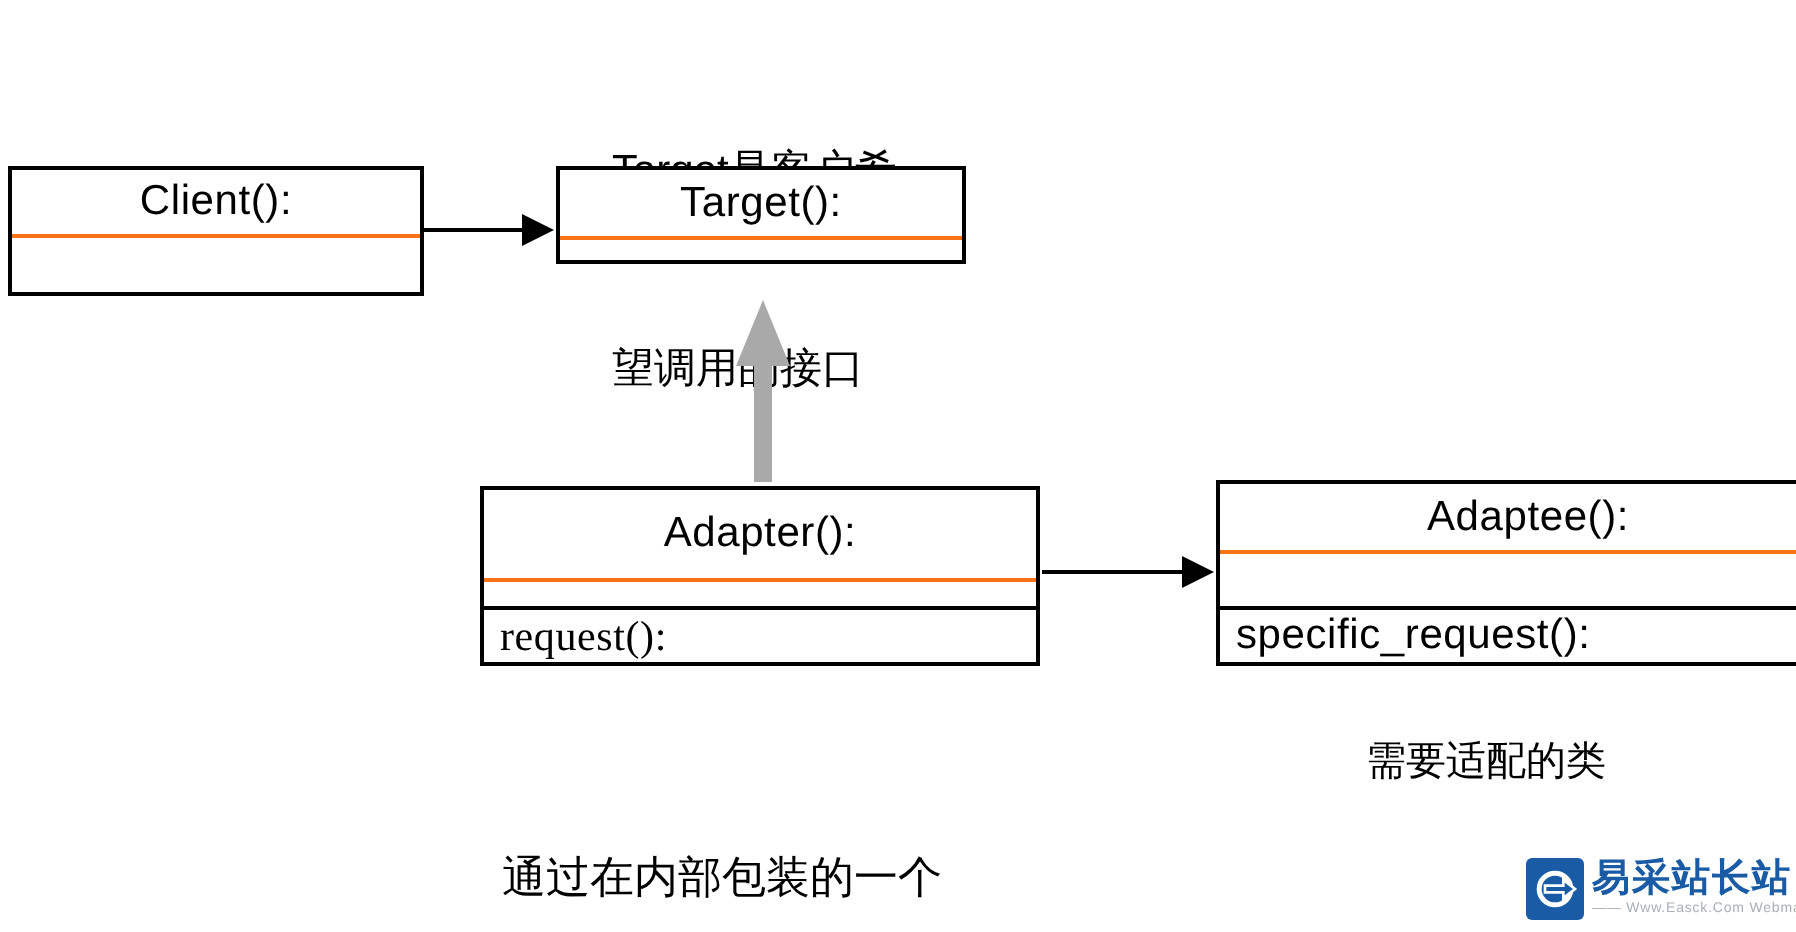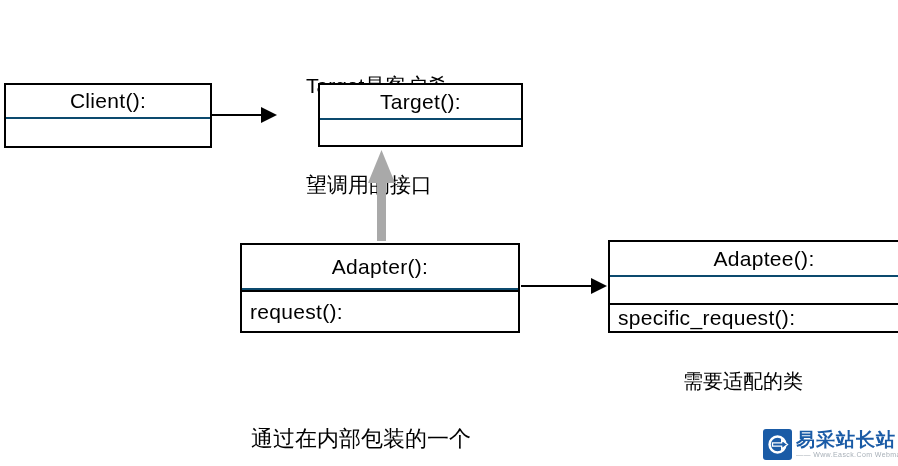--- a/index.html
+++ b/index.html
@@ -20,21 +20,21 @@
   .uml-box {
     position: absolute;
     box-sizing: border-box;
     border: 2px solid #000000;
     background: #ffffff;
     display: flex;
     flex-direction: column;
   }
   .uml-title {
     box-sizing: border-box;
-    border-bottom: 2px solid #0c4a6e;
+    border-bottom: 2px solid #f97316;
     display: flex;
     align-items: center;
     justify-content: center;
     font-size: 21px;
     letter-spacing: 0.3px;
     text-align: center;
   }
   .uml-attrs {
     box-sizing: border-box;
     flex: 1;
@@ -43,25 +43,25 @@
     box-sizing: border-box;
     border-top: 2px solid #000000;
     display: flex;
     align-items: center;
     padding-left: 8px;
     font-size: 21px;
     letter-spacing: 0.3px;
   }
   #box-client  { left: 4px;   top: 83px;  width: 208px; height: 65px; }
   #box-client  .uml-title { height: 34px; }
-  #box-target  { left: 278px; top: 83px;  width: 205px; height: 64px; margin-left: 40px; }
+  #box-target  { left: 278px; top: 83px;  width: 205px; height: 49px; }
   #box-target  .uml-title { height: 35px; }
   #box-adapter { left: 240px; top: 243px; width: 280px; height: 90px; }
   #box-adapter .uml-title { height: 46px; }
-  #box-adapter .uml-methods { height: 41px; }
+  #box-adapter .uml-methods { height: 28px; font-family: Liberation Serif, serif; }
   #box-adaptee { left: 608px; top: 240px; width: 312px; height: 93px; }
   #box-adaptee .uml-title { height: 35px; }
   #box-adaptee .uml-methods { height: 28px; }
   
   .note {
     position: absolute;
     white-space: pre;
   }
   #note-target {
     left: 306px;

